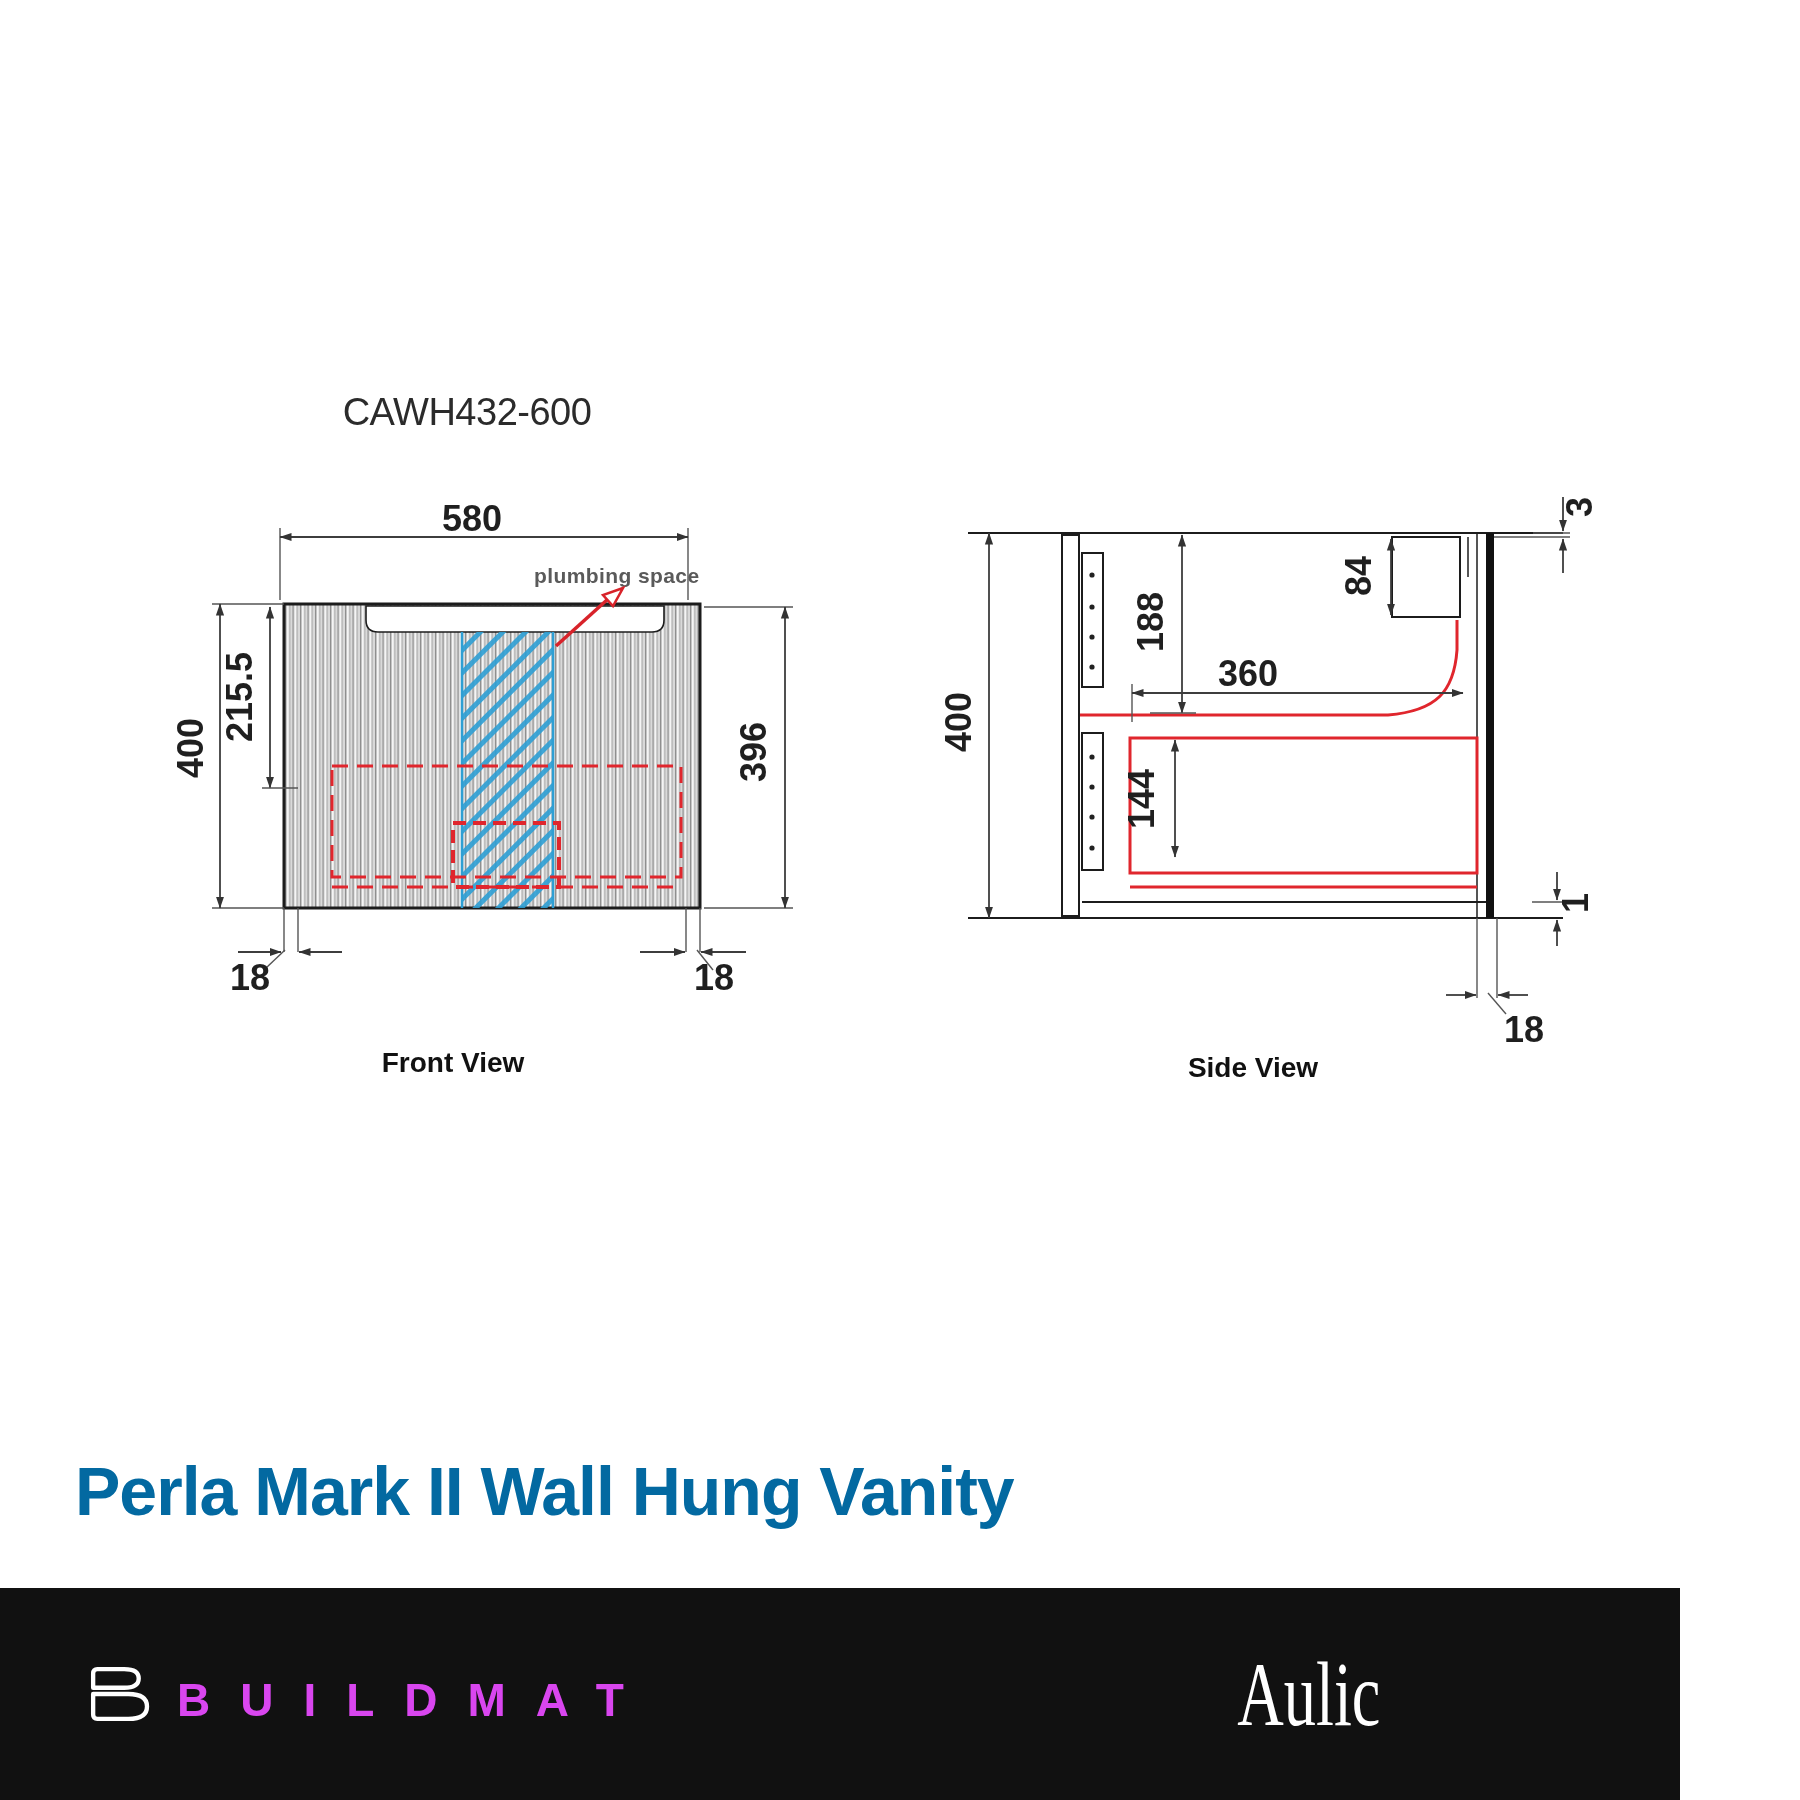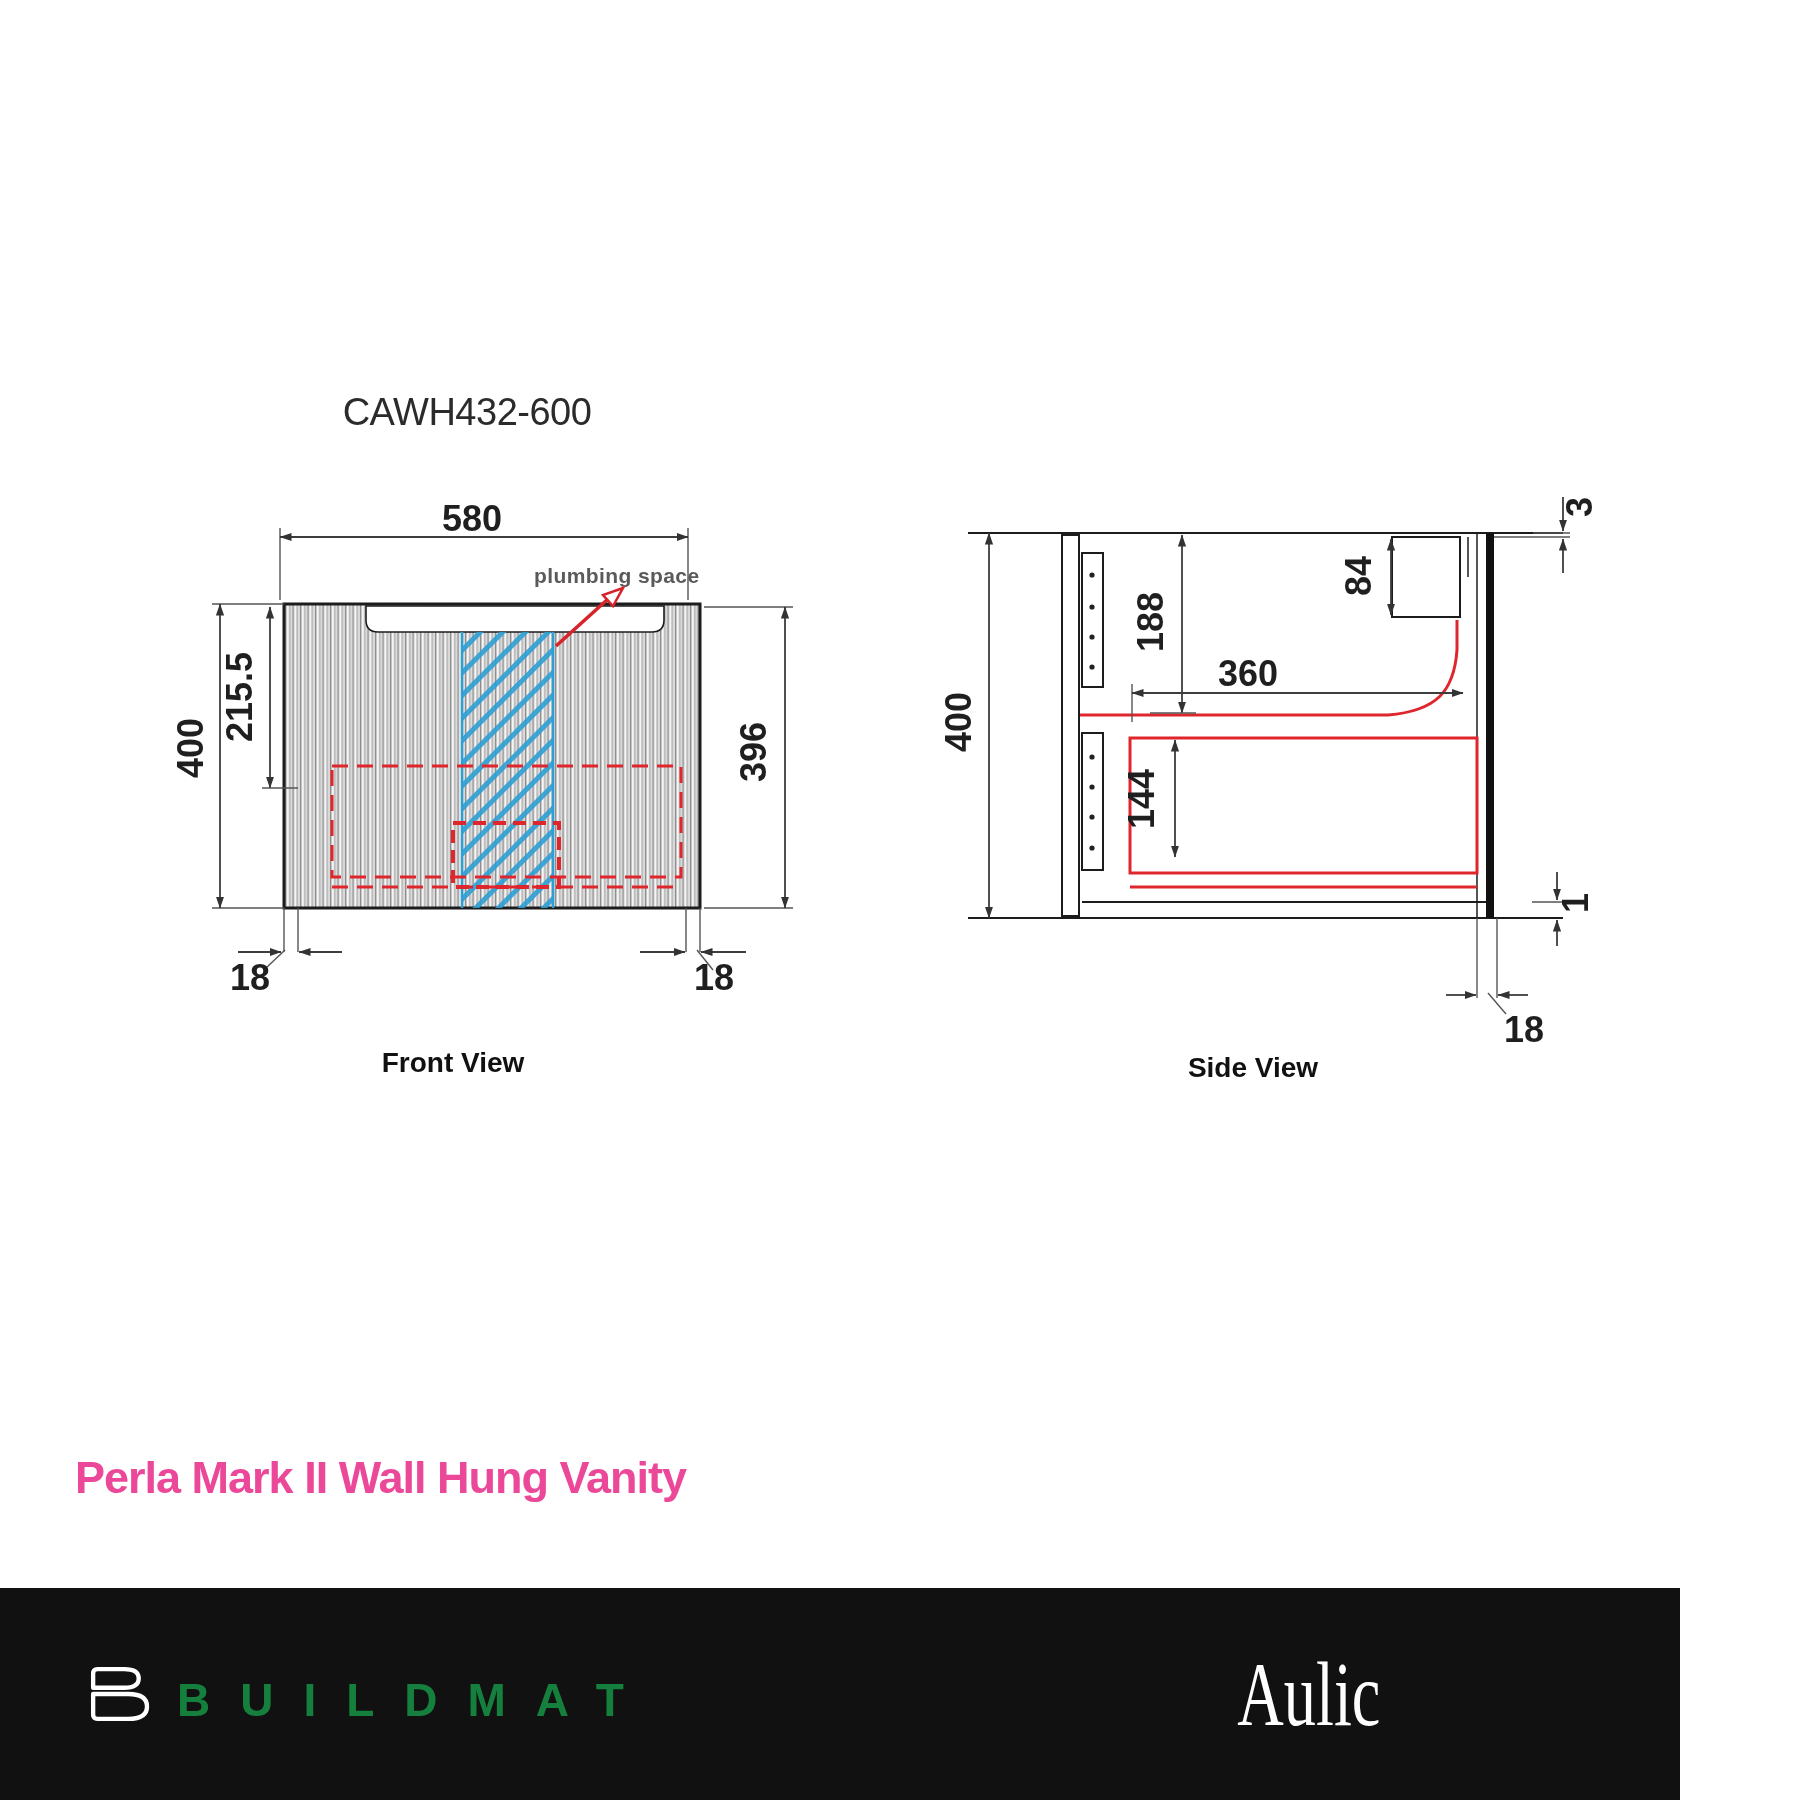--- a/index.html
+++ b/index.html
@@ -10,26 +10,26 @@
   .viewlabel{font-size:28px;font-weight:700;fill:#111;}
   .modeltext{font-size:38px;font-weight:400;fill:#2b2b2b;letter-spacing:-0.5px;}
   .plumbtext{font-size:21px;font-weight:700;fill:#5a5a5a;letter-spacing:0.4px;}
   .ext{stroke:#555;stroke-width:1.4;fill:none;}
   .dim{stroke:#3d3d3d;stroke-width:1.8;fill:none;marker-start:url(#arr);marker-end:url(#arr);}
   .dime{stroke:#3d3d3d;stroke-width:1.8;fill:none;marker-end:url(#arr);}
   .dims{stroke:#3d3d3d;stroke-width:1.8;fill:none;marker-start:url(#arr);}
   .carc{stroke:#1c1c1c;fill:none;}
   .red{stroke:#e0262d;fill:none;}
   .product-title{position:absolute;left:75px;top:1452px;width:1400px;
-    font-size:45px;font-weight:700;color:#ec4899;letter-spacing:-1px;white-space:nowrap;}
+    font-size:68px;font-weight:700;color:#0369a1;letter-spacing:-1px;white-space:nowrap;}
   .footer{position:absolute;left:0;top:1588px;width:1800px;height:212px;background:#111111;
     display:flex;align-items:center;justify-content:space-between;box-sizing:border-box;
     padding-left:83px;padding-right:420px;}
   .brand{display:flex;align-items:center;gap:24px;}
-  .brand-name{color:#15803d;font-size:46px;font-weight:700;letter-spacing:30px;line-height:1;white-space:nowrap;margin-top:12px;}
+  .brand-name{color:#d946ef;font-size:46px;font-weight:700;letter-spacing:30px;line-height:1;white-space:nowrap;margin-top:12px;}
   .partner{color:#fff;font-family:"Liberation Serif",serif;font-size:92px;line-height:1;
     transform:scaleX(0.70);transform-origin:right center;white-space:nowrap;}
 </style>
 </head>
 <body>
 
 <div class="page">
 
   <svg width="1800" height="1150" viewBox="0 0 1800 1150" style="position:absolute;left:0;top:0;">
     <defs>

